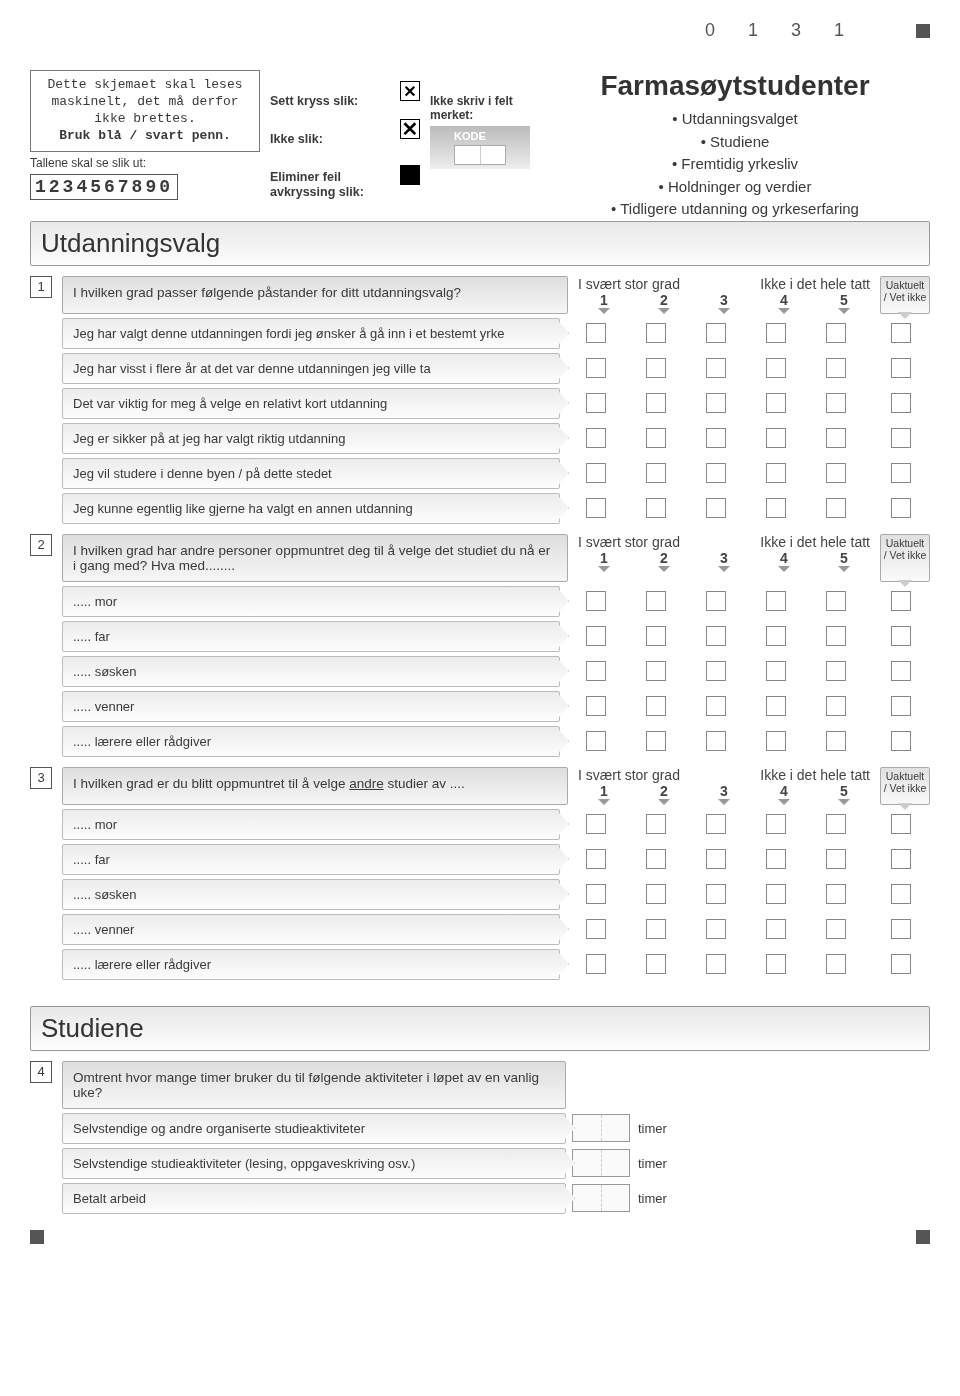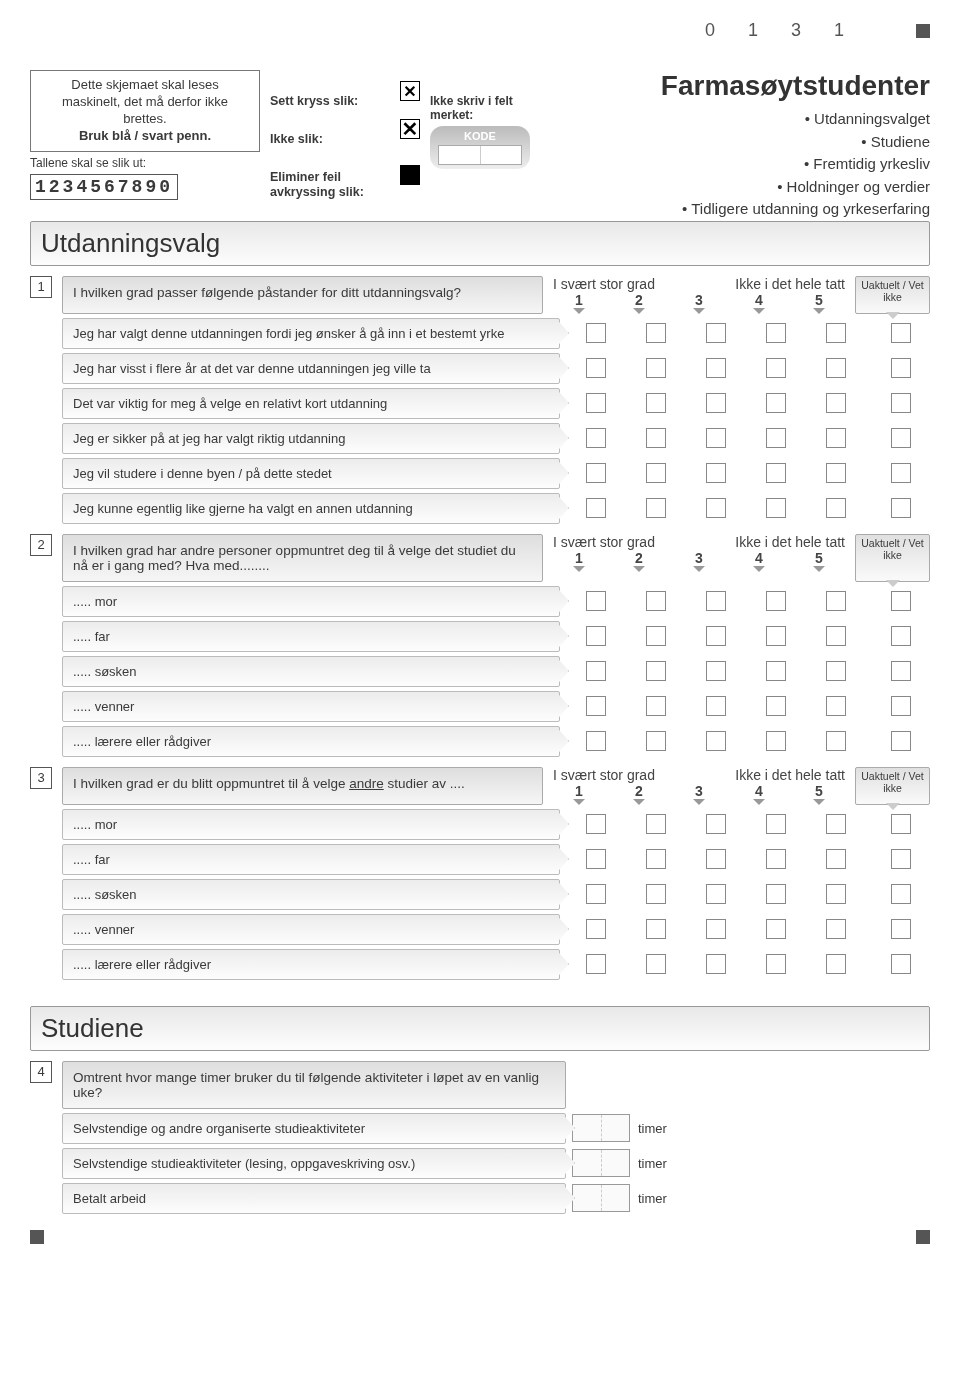--- a/index.html
+++ b/index.html
@@ -12,57 +12,57 @@
     width: 960px;
   }
   .page { padding: 20px 30px 40px 30px; position: relative; }
   .top-right-area { position: absolute; top: 20px; right: 30px; display:flex; align-items:center; gap:18px;}
   .code-digits { font-size: 18px; letter-spacing: 14px; color:#555; font-weight:500; margin-right:40px;}
   .top-sq { width:14px; height:14px; background:#555; display:inline-block; }
   .bottom-sq-l { position:absolute; bottom:10px; left:30px; width:14px; height:14px; background:#555;}
   .bottom-sq-r { position:absolute; bottom:10px; right:30px; width:14px; height:14px; background:#555;}
 
   .header-row { display:flex; margin-top:50px; gap:10px; align-items:flex-start; }
-  .instr-box { border:1px solid #777; padding:6px 10px; width:230px; text-align:center; font-size:13px; line-height:1.3;}
+  .instr-box { border:1px solid #777; padding:6px 10px; width:230px; text-align:center; font-size:13px; line-height:1.3;font-family:Liberation Mono, monospace;}
   .instr-box .bold { font-weight:bold; }
   .num-example { border:1.5px solid #555; padding:2px 4px; margin:4px auto 0; display:inline-block; font-family: "Courier New", monospace; font-size:18px; letter-spacing:1px; position:relative;}
 
   .mark-col { width:150px; font-size:12.5px; }
   .mark-row { display:flex; align-items:center; justify-content:space-between; margin:4px 0; }
   .mark-row .lbl { font-weight:bold; flex:1;margin-top:20px; }
   .mark-box { width:20px; height:20px; border:1.5px solid #000; display:inline-flex; align-items:center; justify-content:center; font-weight:bold; font-size:16px;}
   .mark-box.filled { background:#000; }
   .mark-box.cross::after { content:"✕"; color:#000; font-weight:900;}
   .mark-box.ncross { position:relative; }
   .mark-box.ncross::after { content:"✕"; color:#000; font-weight:900; font-size:20px; position:absolute;}
 
   .kode-col { width:100px; font-size:12px; }
   .kode-lbl { font-weight:bold; margin-bottom:4px;margin-top:24px; }
-  .kode-box { background:linear-gradient(#bbb,#eee); padding:4px 8px; border-radius:13px; color:#fff; font-weight:bold; font-size:11px; text-align:center;}
+  .kode-box { background:linear-gradient(#bbb,#eee); padding:4px 24px; border-radius:0; color:#fff; font-weight:bold; font-size:11px; text-align:left;}
   .kode-inner { background:#fff; height:20px; margin-top:3px; border:1px solid #aaa; display:flex;}
   .kode-inner div { flex:1; border-right:1px solid #ccc;}
   .kode-inner div:last-child{border:none;}
 
-  .title-col { flex:1; text-align:right; }
+  .title-col { flex:1; text-align:center; }
   .title-col h1 { margin:0 0 6px 0; font-size:28px; font-weight:bold; color:#333;}
   .bullets { font-size:15px; line-height:1.5; }
   .bullets div::before { content:"• "; }
 
   .section-head { background:linear-gradient(#e8e8e8,#fdfdfd); border:1px solid #999; padding:6px 10px; font-size:26px; font-weight:400; color:#333; border-radius:2px;}
 
   .qblock { margin-top:10px; }
   .qrow { display:flex; align-items:stretch; gap:6px; }
   .qnum { width:22px; border:1px solid #555; height:22px; display:flex; align-items:center; justify-content:center; font-size:13px; background:#fff; flex-shrink:0; margin-right:4px;}
   .qtext { flex:1; background:linear-gradient(#dedede,#f6f6f6); border:1px solid #aaa; padding:8px 10px; font-weight:normal; font-size:13.5px; border-radius:2px; position:relative;}
   .scale-head { width:300px; display:flex; flex-direction:column; font-size:14px; color:#444; }
   .scale-head .labels { display:flex; justify-content:space-between; padding:0 4px;}
   .scale-head .nums { display:flex; }
   .scale-head .nums div { flex:1; text-align:center; font-weight:bold; position:relative; padding-bottom:6px;}
   .scale-head .nums div::after { content:""; position:absolute; bottom:0; left:50%; transform:translateX(-50%); border-left:6px solid transparent; border-right:6px solid transparent; border-top:6px solid #999;}
-  .na-head { width:75px; font-size:10.5px; text-align:center; background:linear-gradient(#e0e0e0,#fafafa); border:1px solid #aaa; border-radius:2px; padding:2px 2px 8px; position:relative; line-height:1.2;}
+  .na-head { width:50px; font-size:10.5px; text-align:center; background:linear-gradient(#e0e0e0,#fafafa); border:1px solid #aaa; border-radius:2px; padding:2px 2px 8px; position:relative; line-height:1.2;}
   .na-head::after { content:""; position:absolute; bottom:-6px; left:50%; transform:translateX(-50%); border-left:7px solid transparent; border-right:7px solid transparent; border-top:7px solid #ccc;}
 
   .item-row { display:flex; align-items:center; gap:6px; margin-top:4px; }
   .item-spacer { width:26px; flex-shrink:0;}
   .item-label { flex:1; background:linear-gradient(#ececec,#fdfdfd); border:1px solid #bbb; padding:7px 10px; font-size:13px; border-radius:2px; position:relative;}
   .item-label::after { content:""; position:absolute; right:-10px; top:0; bottom:0; width:12px; background:linear-gradient(#ececec,#fdfdfd); clip-path: polygon(0 0, 100% 50%, 0 100%); border-right:1px solid #bbb;}
   .check-row { width:300px; display:flex; }
   .check-row .cb { flex:1; display:flex; justify-content:center; }
   .cb-box { width:20px; height:20px; border:1px solid #888; background:#fff; }
   .na-col { width:58px; display:flex; justify-content:center; }

